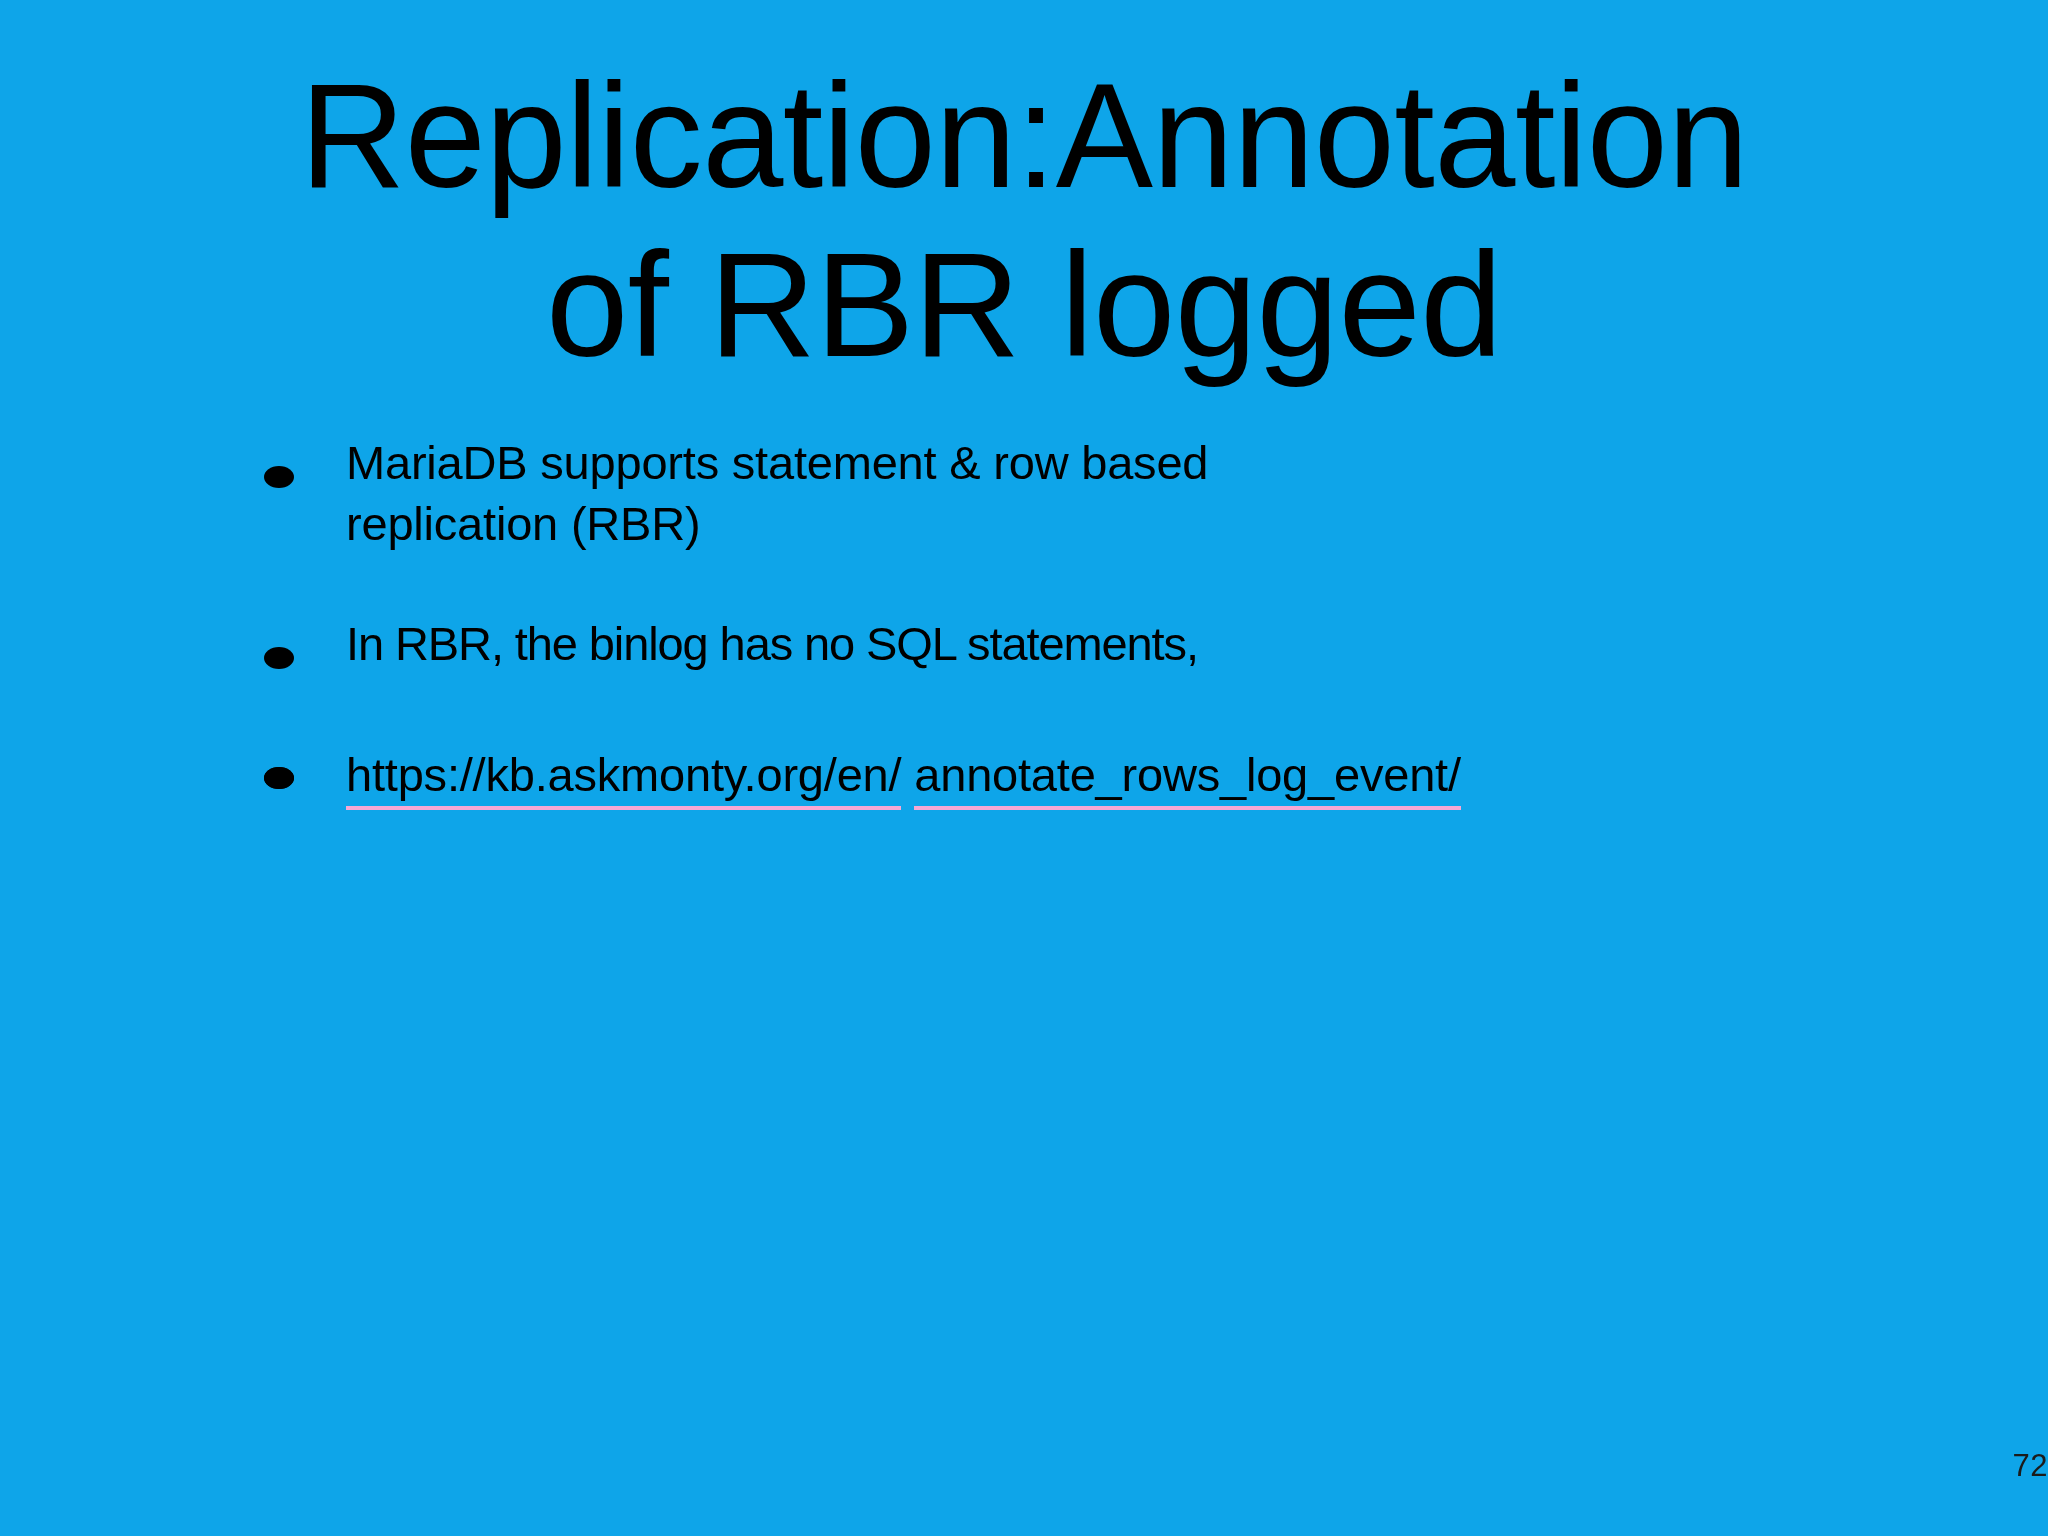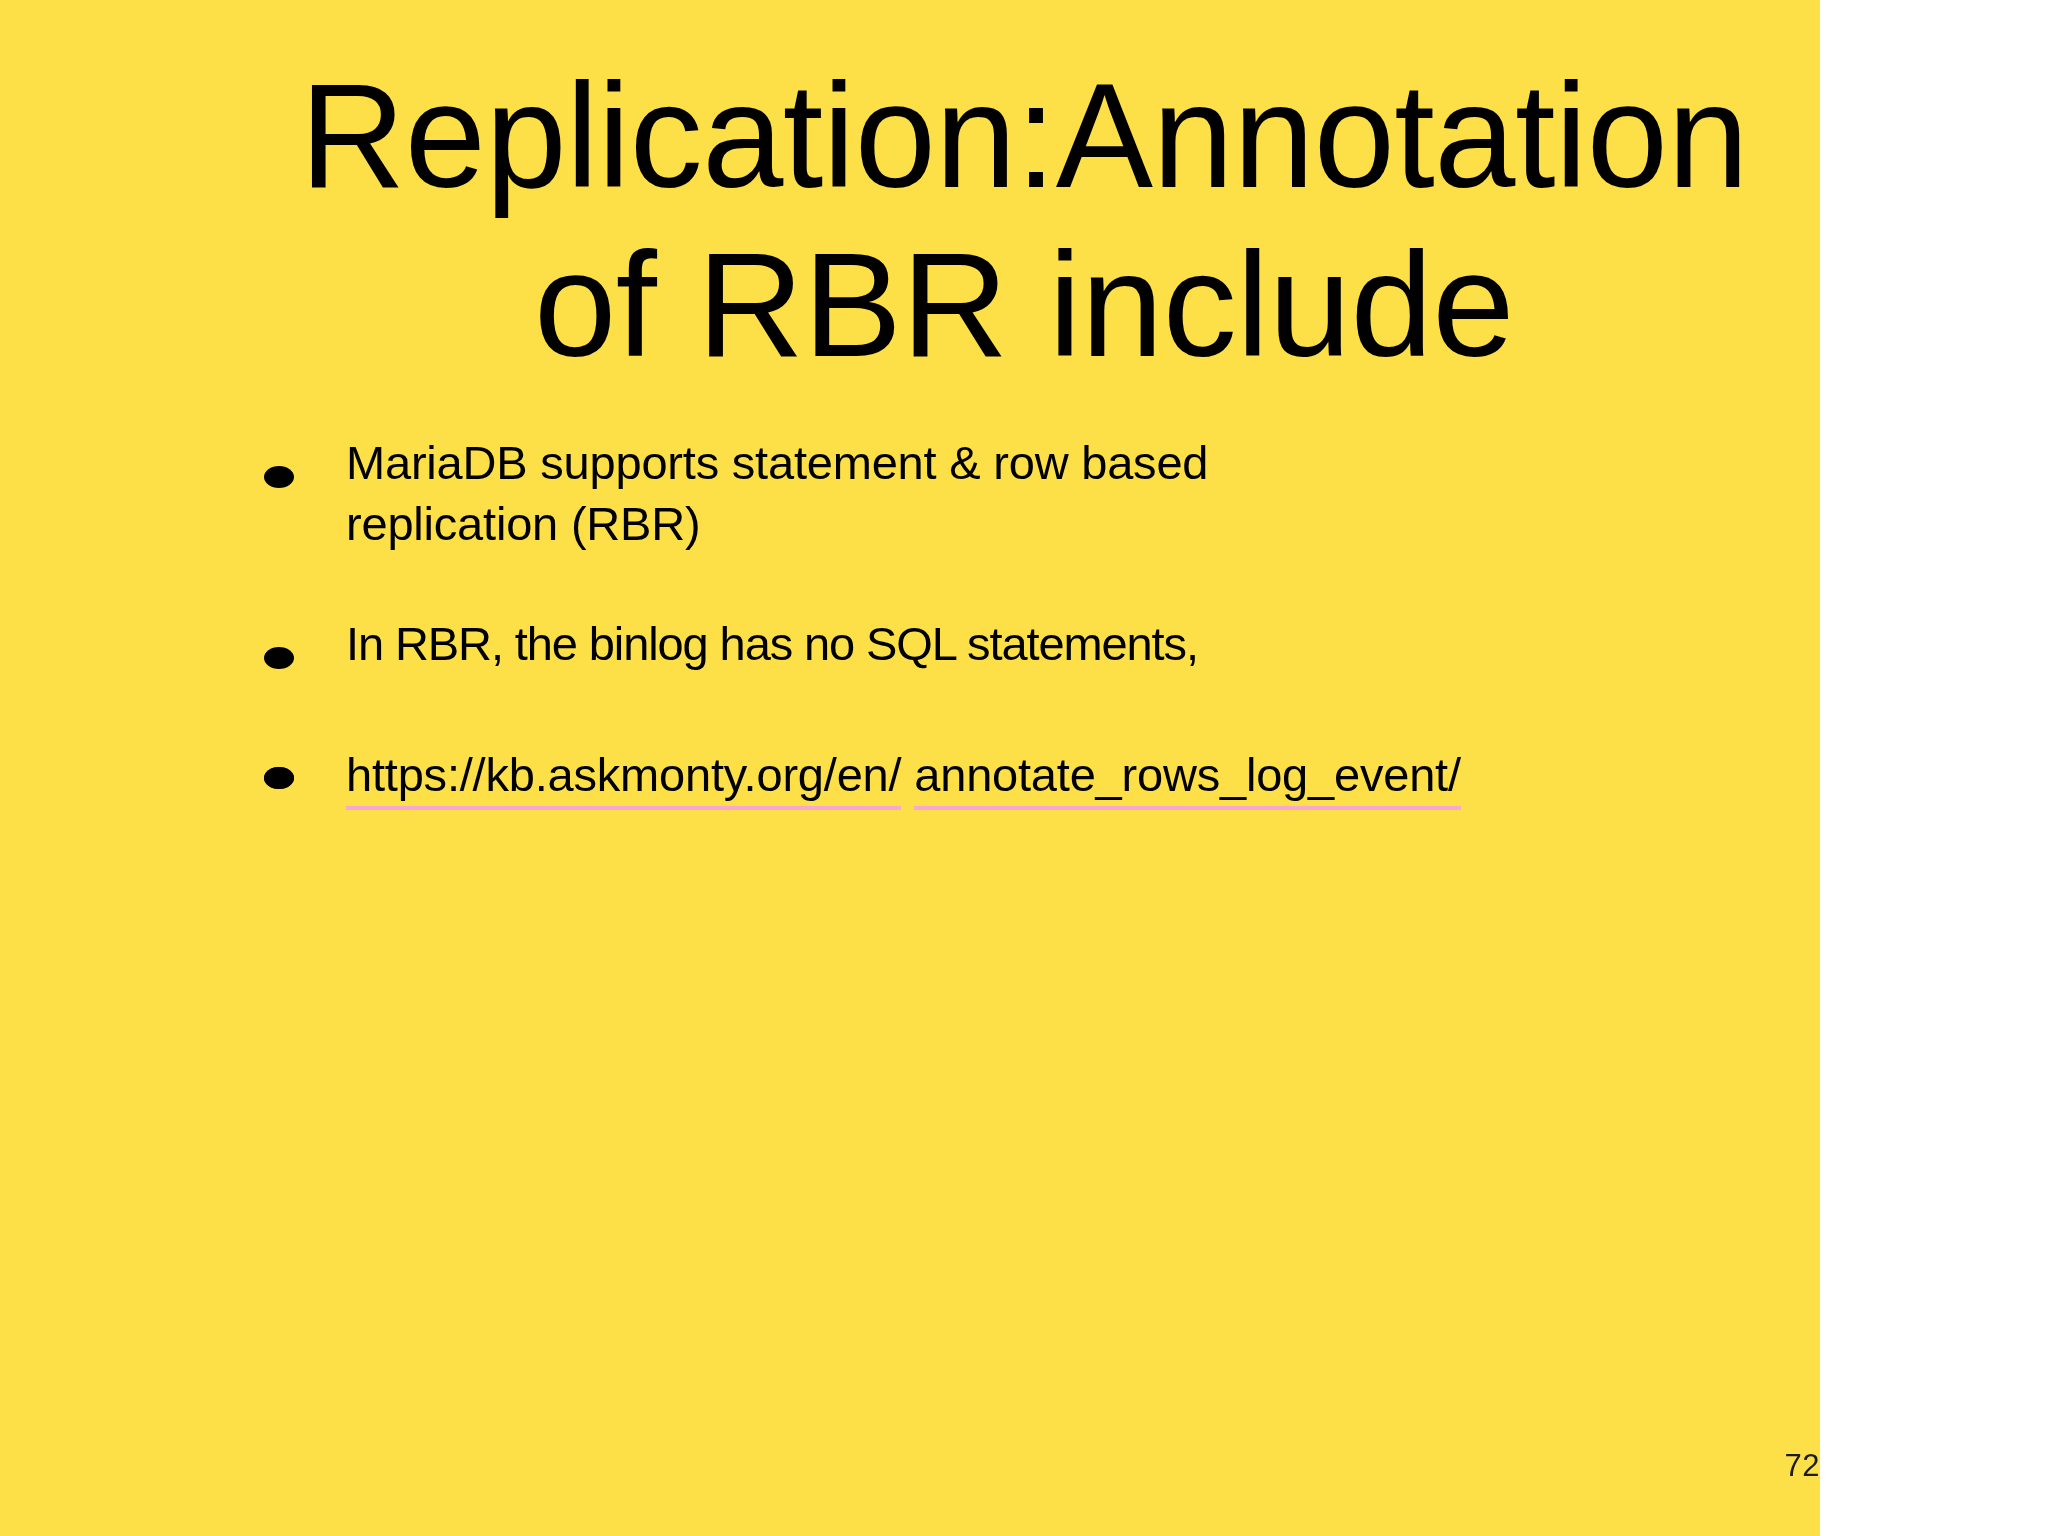--- a/index.html
+++ b/index.html
@@ -3,23 +3,23 @@
 <meta charset="utf-8">
 <style>
   html, body {
     margin: 0;
     padding: 0;
     background: #ffffff;
   }
 
   #slide {
     position: relative;
-    width: 1820px;
+    width: 2048px;
     height: 1536px;
-    background: #fde047;
+    background: #0ea5e9;
     color: #000000;
     font-family: "Liberation Sans", "DejaVu Sans", sans-serif;
     overflow: hidden;
   }
 
   
   #title-block {
     position: absolute;
     left: 170px;
     top: 52px;
@@ -119,21 +119,21 @@
     letter-spacing: 0.5px;
   }
 </style>
 </head>
 <body>
 
 <div id="slide">
 
   <div id="title-block">
     <span class="title-line" id="title-line-1">Replication:Annotation</span>
-    <span class="title-line" id="title-line-2">of RBR include</span>
+    <span class="title-line" id="title-line-2">of RBR logged</span>
   </div>
 
   <div id="bullet-list">
 
     <div class="bullet-item">
       <span class="bullet-marker"></span>
       <span class="bullet-text">
         <span class="line">MariaDB supports statement &amp; row based</span>
         <span class="line">replication (RBR)</span>
       </span>

